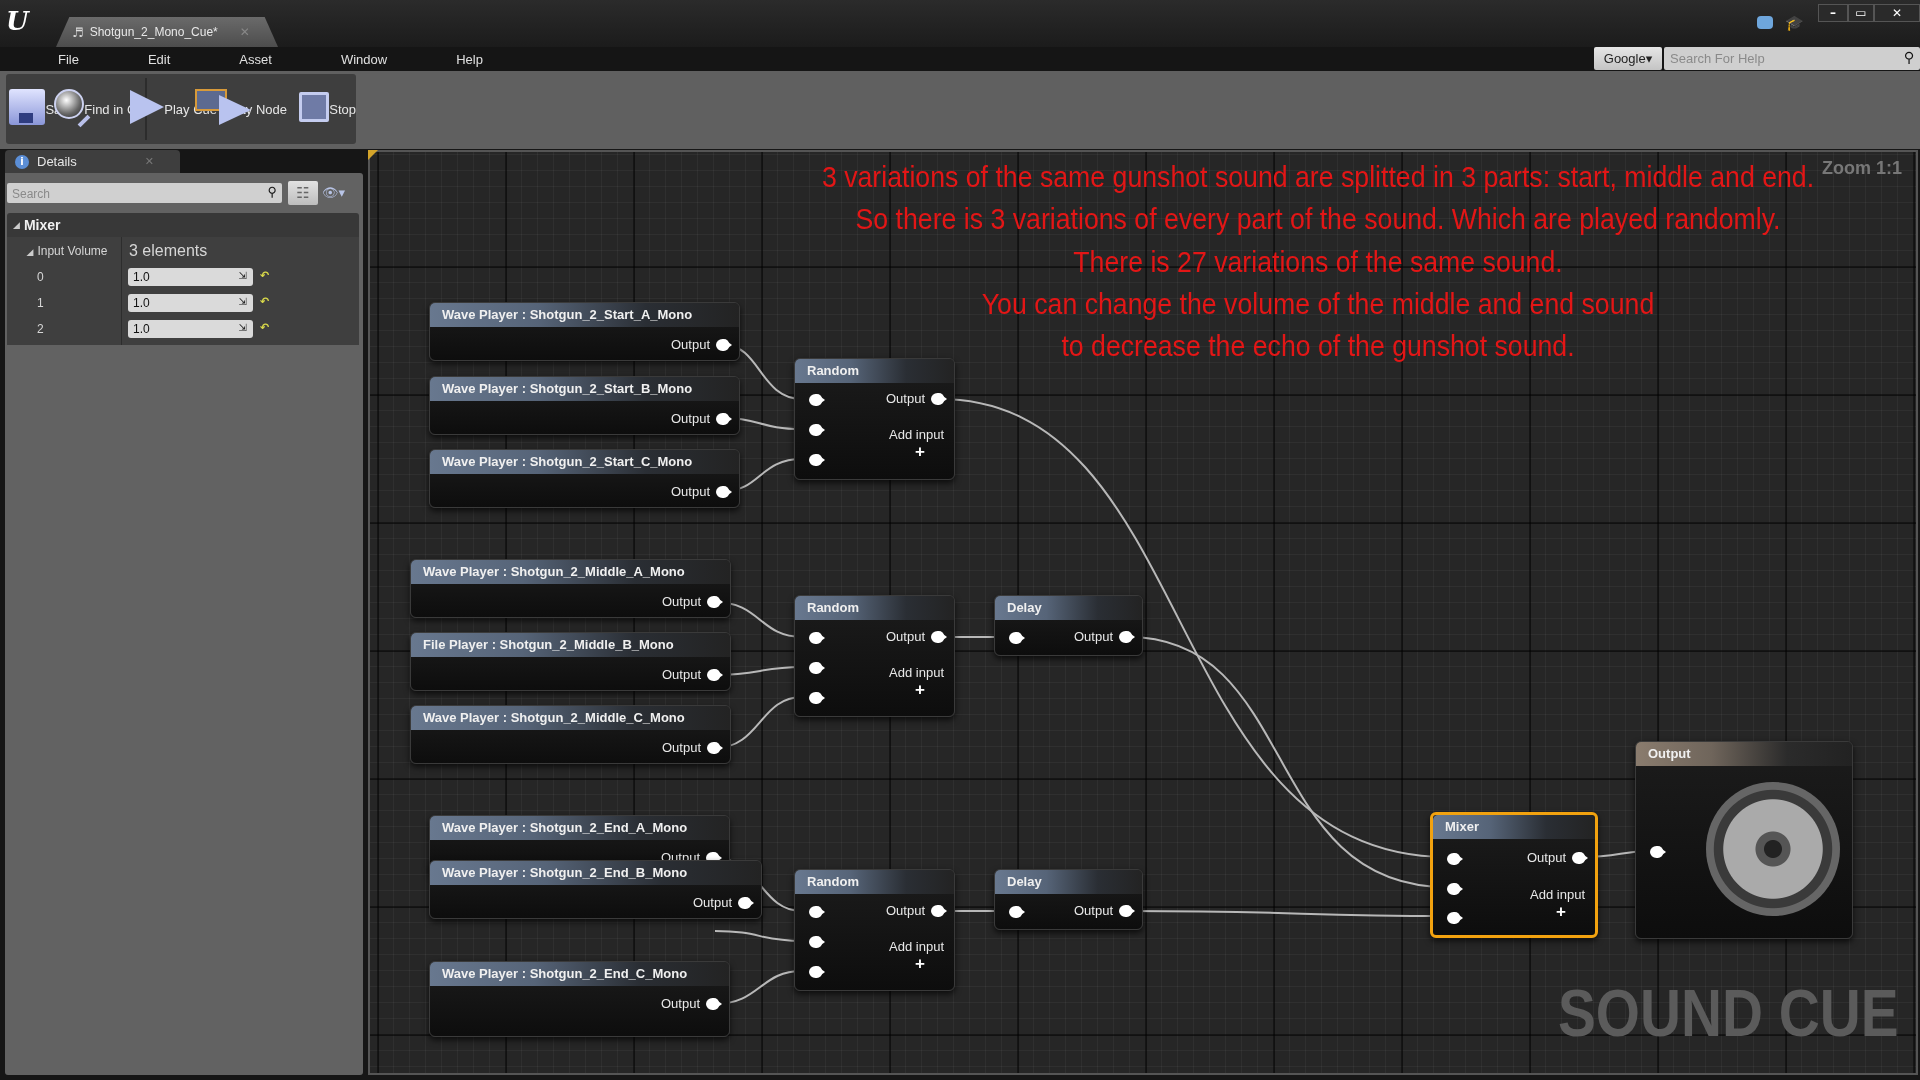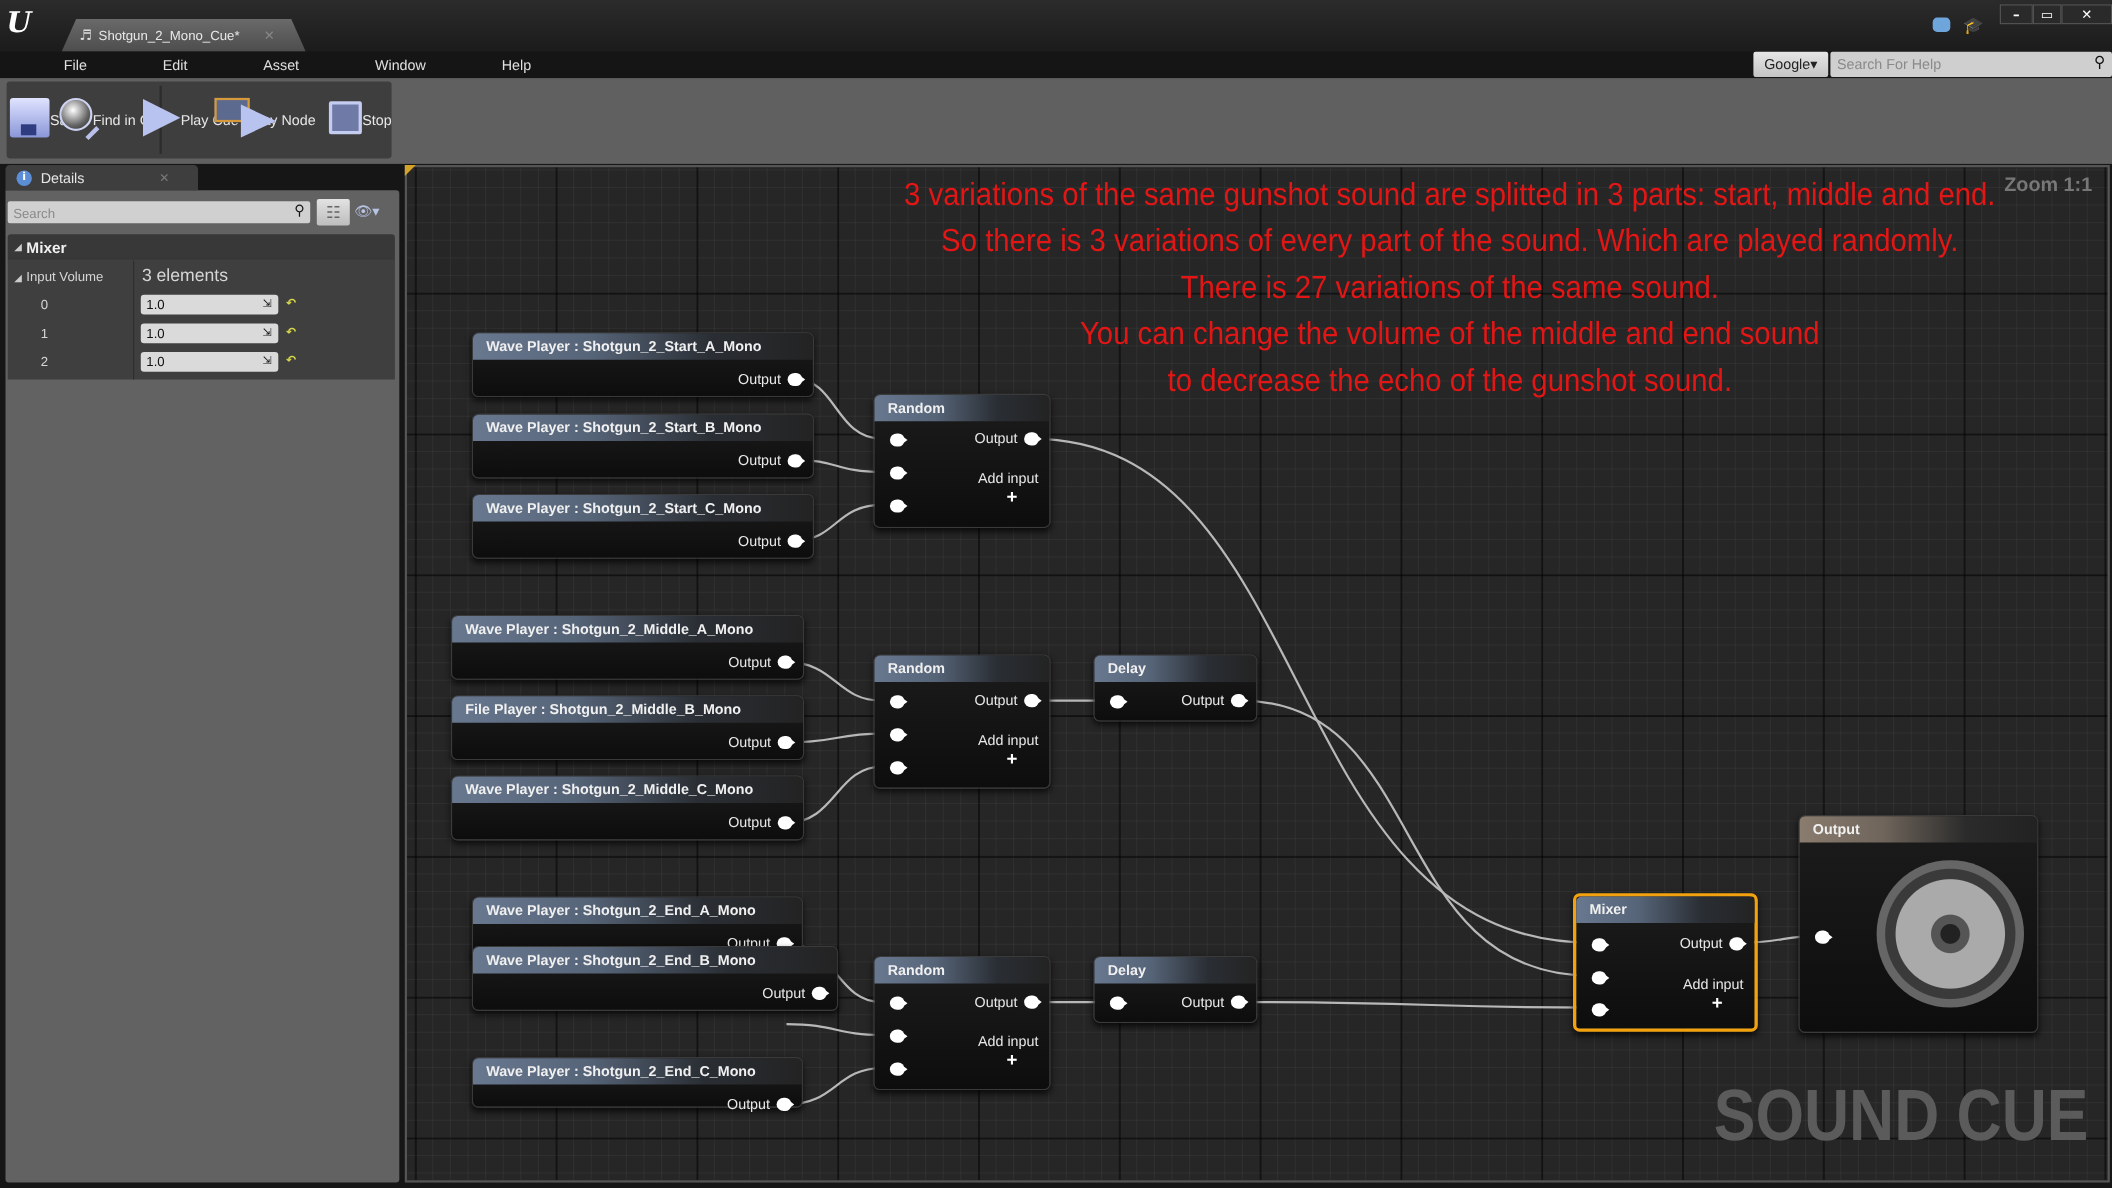--- a/index.html
+++ b/index.html
@@ -164,21 +164,21 @@
 </div>
 <div id="view-options" class="abs">☷</div>
 <div id="eye-btn" class="abs">👁▾</div>
 <div id="mixer-cat" class="abs">
   <span class="tri">◢</span>
   <span class="lbl">Mixer</span>
 </div>
 <div id="prop-rows" class="abs">
   <div class="prop-divider"></div>
   <div class="prop-row" style="top:1px;">
-    <span class="name" style="padding-left:6px;"><span style="font-size:9px;color:#ccc;margin-right:4px;">◢</span><span>Input Volume</span></span>
+    <span class="name" style="padding-left:6px;text-align:center;"><span style="font-size:9px;color:#ccc;margin-right:4px;">◢</span><span>Input Volume</span></span>
     <span class="val">3 elements</span>
   </div>
   <div class="prop-row" style="top:27px;">
     <span class="name" style="padding-left:30px;">0</span>
   </div>
   <div class="num-field" style="top:31px;">
       <span>1.0</span>
       <span class="arrows">⇲</span>
     </div>
   <span class="reset-arrow" style="top:32px;">↶</span>
@@ -289,21 +289,21 @@
       <span class="pin"></span>
     </div>
 </div>
 <div class="node" style="left:429px;top:860px;width:333px;height:59px;">
   <div class="hdr">Wave Player : Shotgun_2_End_B_Mono</div>
   <div class="out-row" style="top:34px;">
       <span>Output</span>
       <span class="pin"></span>
     </div>
 </div>
-<div class="node" style="left:429px;top:961px;width:301px;height:46px;">
+<div class="node" style="left:429px;top:961px;width:301px;height:76px;">
   <div class="hdr">Wave Player : Shotgun_2_End_C_Mono</div>
   <div class="out-row" style="top:34px;">
       <span>Output</span>
       <span class="pin"></span>
     </div>
 </div>
 
 <div class="node" style="left:794px;top:358px;width:161px;height:122px;">
   <div class="hdr">Random</div>
   <span class="in-pin" style="top:35px;"></span>

